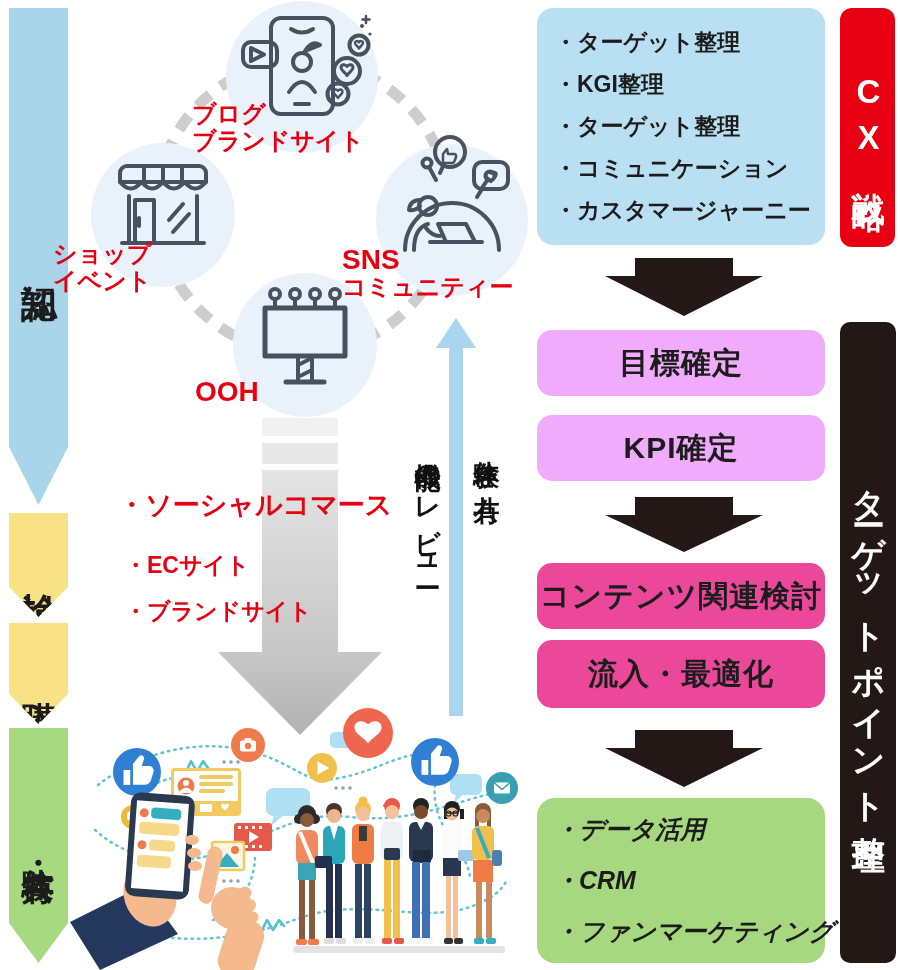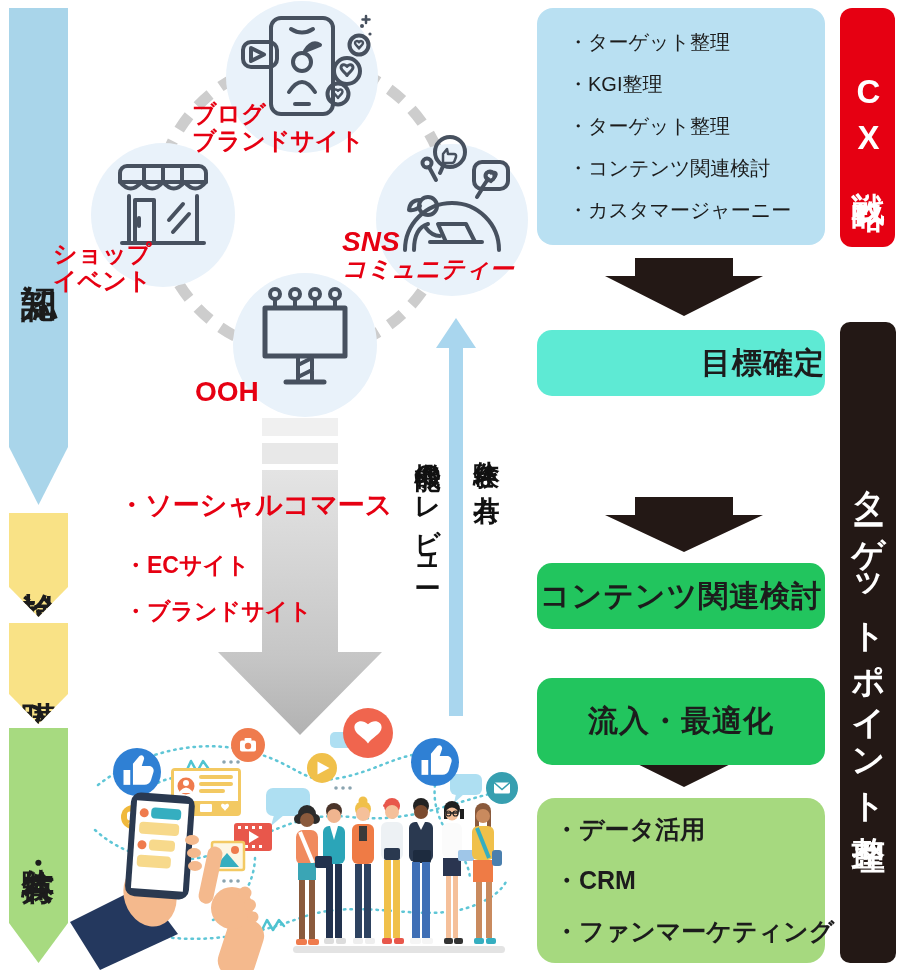--- a/index.html
+++ b/index.html
@@ -24,25 +24,25 @@
   .node-label .latin{font-size:28px;}
   
   .mid-list{position:absolute;left:118px;top:487px;color:#e60012;}
   .mid-list .title{font-size:27px;font-weight:800;margin-bottom:27px;}
   .mid-list .item{font-size:23px;font-weight:700;margin:0 0 15px 6px;}
   
   .vmid{position:absolute;color:#111;font-weight:700;font-size:26px;letter-spacing:2px;}
   
   .rbox{position:absolute;left:537px;width:288px;box-sizing:border-box;}
   .list-box{background:#b9e0f2;border-radius:16px;display:flex;flex-direction:column;justify-content:space-around;padding:14px 10px 14px 17px;}
-  .list-box .li{font-size:20px;font-weight:400;white-space:nowrap;margin-left:14px;}
+  .list-box .li{font-size:23px;font-weight:700;white-space:nowrap;}
   .step{height:66px;border-radius:15px;display:flex;align-items:center;justify-content:center;
         font-size:30px;font-weight:800;letter-spacing:1px;}
-  .step.blue{background:#5eead4;justify-content:flex-end;}
-  .step.yellow{background:#22c55e;}
+  .step.blue{background:#f0abfc;}
+  .step.yellow{background:#ec4899;}
   .result-box{background:#a6d97f;border-radius:18px;display:flex;flex-direction:column;justify-content:center;padding-left:17px;}
   .result-box .li{font-size:25px;font-weight:700;margin:9px 0;white-space:nowrap;}
   .side-bar{position:absolute;display:flex;align-items:center;justify-content:center;color:#fff;font-weight:800;}
   .cx-bar{left:840px;top:8px;width:55px;height:239px;background:#e60012;border-radius:12px;font-size:33px;letter-spacing:9px;}
   .target-bar{left:840px;top:322px;width:56px;height:641px;background:#231815;border-radius:10px;font-size:33px;letter-spacing:5px;}
 </style>
 </head>
 <body>
 
 <div class="canvas">
@@ -163,59 +163,62 @@
   </div>
 
   <div class="node-label" style="left:192px;top:100px;">
     <span class="l1">ブログ</span>
     <span class="l2">ブランドサイト</span>
   </div>
   <div class="node-label" style="left:53px;top:240px;">
     <span class="l1">ショップ</span>
     <span class="l2">イベント</span>
   </div>
-  <div class="node-label" style="left:342px;top:228px;font-style:italic;">
+  <div class="node-label" style="left:342px;top:246px;">
     <span class="l1 latin">SNS</span>
     <span class="l2">コミュニティー</span>
   </div>
   <div class="node-label" style="left:195px;top:378px;">
     <span class="l1 latin">OOH</span>
   </div>
 
   <div class="mid-list">
     <div class="title">・ソーシャルコマース</div>
     <div class="item">・ECサイト</div>
     <div class="item">・ブランドサイト</div>
   </div>
 
   <div class="vmid vtext" style="left:411px;top:443px;">機能のレビュー</div>
   <div class="vmid vtext" style="left:470px;top:440px;">体験を共有</div>
 
   <div class="rbox list-box" style="top:8px;height:237px;">
     <span class="li">・ターゲット整理</span>
     <span class="li">・KGI整理</span>
     <span class="li">・ターゲット整理</span>
-    <span class="li">・コンテンツ関連検討</span>
+    <span class="li">・コミュニケーション</span>
     <span class="li">・カスタマージャーニー</span>
   </div>
   <div class="side-bar cx-bar">
     <span class="vupright">CX戦略</span>
   </div>
 
   <div class="rbox step blue" style="top:330px;">
     <span>目標確定</span>
   </div>
+  <div class="rbox step blue" style="top:415px;">
+    <span>KPI確定</span>
+  </div>
   <div class="rbox step yellow" style="top:563px;">
     <span>コンテンツ関連検討</span>
   </div>
-  <div class="rbox step yellow" style="top:678px;height:87px;text-align:right;">
+  <div class="rbox step yellow" style="top:640px;height:68px;text-align:right;">
     <span>流入・最適化</span>
   </div>
 
-  <div class="rbox result-box" style="top:798px;height:165px;">
+  <div class="rbox result-box" style="top:798px;height:165px;font-style:italic;">
     <span class="li">・データ活用</span>
     <span class="li">・CRM</span>
     <span class="li">・ファンマーケティング</span>
   </div>
   <div class="side-bar target-bar">
     <span class="vtext">ターゲットポイント整理</span>
   </div>
 
   <svg class="abs" style="left:0;top:690px;" width="520" height="280" viewBox="0 0 520 280">
 

